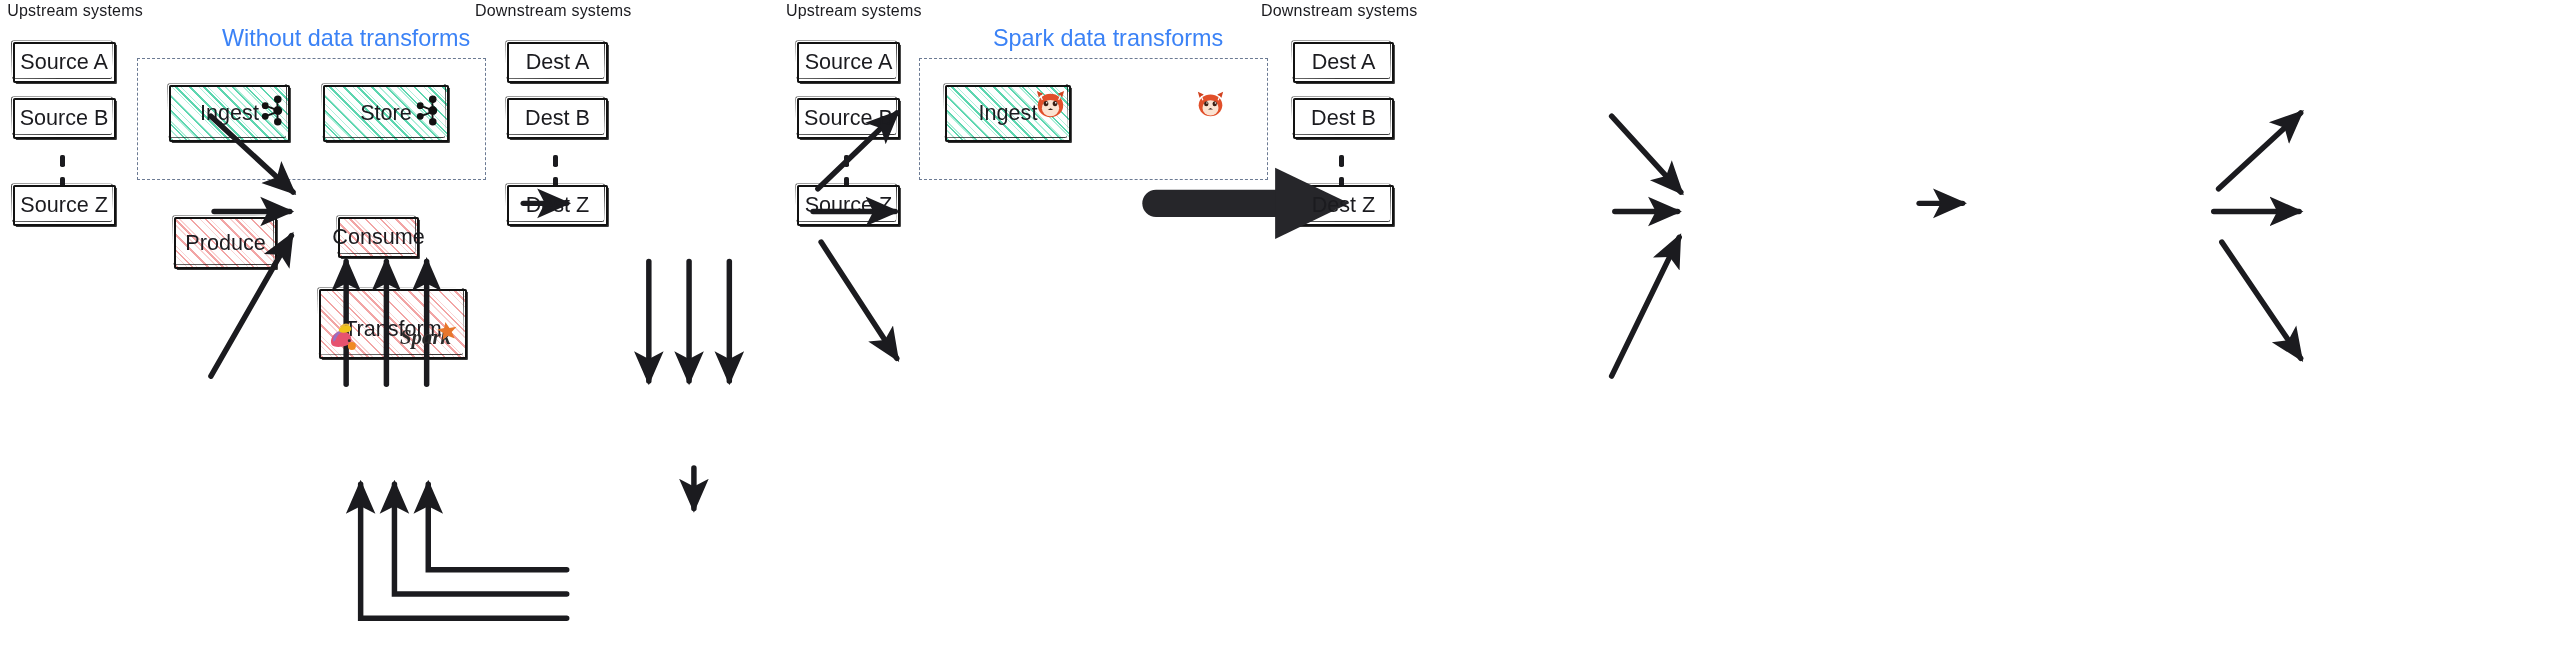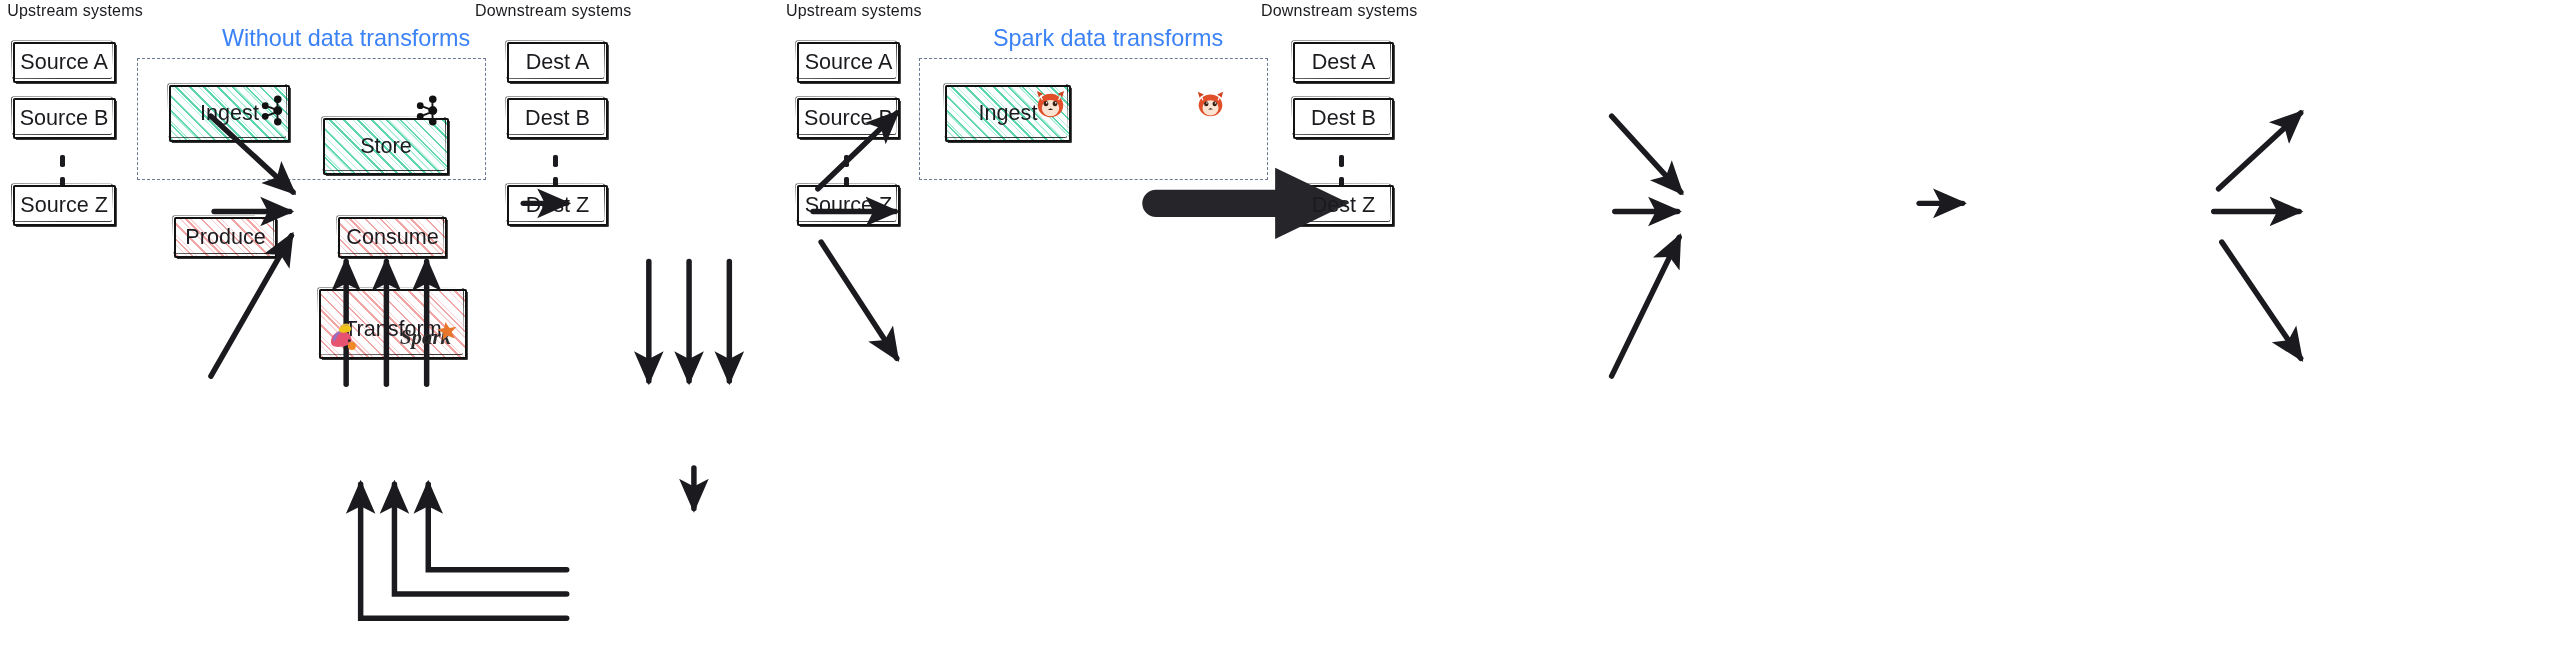--- a/index.html
+++ b/index.html
@@ -74,21 +74,21 @@
       </g>
       <g stroke="#111" stroke-width="2.1" fill="none">
         <path d="M18.5 17 L11 14"></path>
           <path d="M18.5 21 L11 24"></path>
         <path d="M21.5 10.2 L21.7 13.6"></path>
           <path d="M21.7 23.5 L21.8 27"></path>
       </g>
     </svg>
   </div>
 
-  <div class="box sk hatch-green" style="left:323px;top:85px;width:126px;height:57px;margin-top:33px;">
+  <div class="box sk hatch-green" style="left:323px;top:85px;width:126px;height:57px;">
     <span class="bt">Store</span>
   </div>
   <div class="ic" style="left:413px;top:94px;">
     <svg width="27" height="34" viewBox="0 0 30 38">
       <g fill="#111">
         <circle cx="22" cy="6" r="4.2"></circle>
         <circle cx="22" cy="31" r="4.2"></circle>
         <circle cx="22" cy="18.5" r="5"></circle>
         <circle cx="8" cy="13" r="3.8"></circle>
         <circle cx="8" cy="25" r="3.8"></circle>
@@ -109,24 +109,24 @@
     <span class="bt">Dest B</span>
   </div>
   <div class="vdots" style="left:553px;top:155px;">
     <i></i>
       <i></i>
   </div>
   <div class="box sk" style="left:507px;top:185px;width:101px;height:41px;">
     <span class="bt">Dest Z</span>
   </div>
 
-  <div class="box sk hatch-red" style="left:174px;top:217px;width:103px;height:41px;">
+  <div class="box sk hatch-red" style="left:174px;top:217px;width:103px;height:52px;">
     <span class="bt">Produce</span>
   </div>
-  <div class="box sk hatch-red" style="left:338px;top:217px;width:109px;height:41px;">
+  <div class="box sk hatch-red" style="left:338px;top:217px;width:81px;height:41px;">
     <span class="bt">Consume</span>
   </div>
 
   <div class="box sk hatch-red" style="left:319px;top:289px;width:148px;height:70px;">
     <span class="bt" style="position:absolute;left:0;right:0;top:26px;">Transform</span>
   </div>
 
   <div class="ic" style="left:325px;top:322px;">
     <svg width="36" height="32" viewBox="0 0 40 36">
       <path d="M7 25c-2-6 2-12 8-14 5-2 10 0 13 4 2 3 2 7 0 9-3 3-8 4-13 4-4 0-7-1-8-3z" fill="#e6526f"></path>

